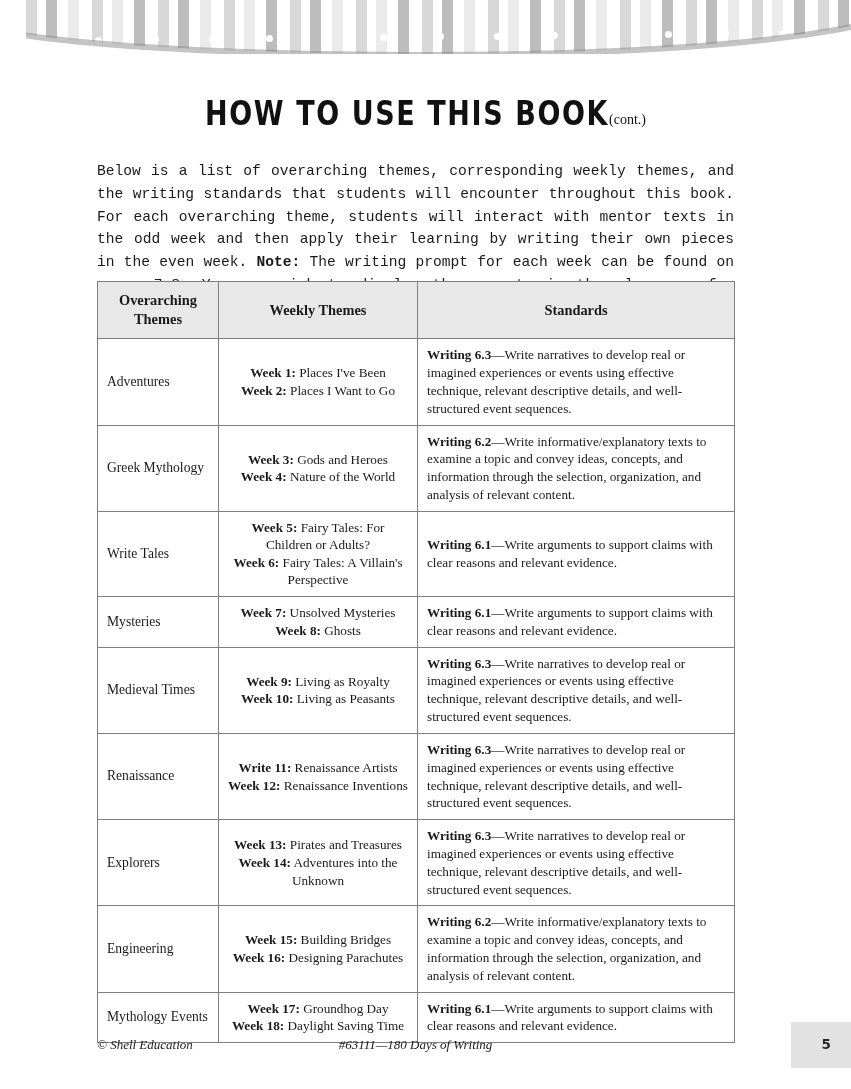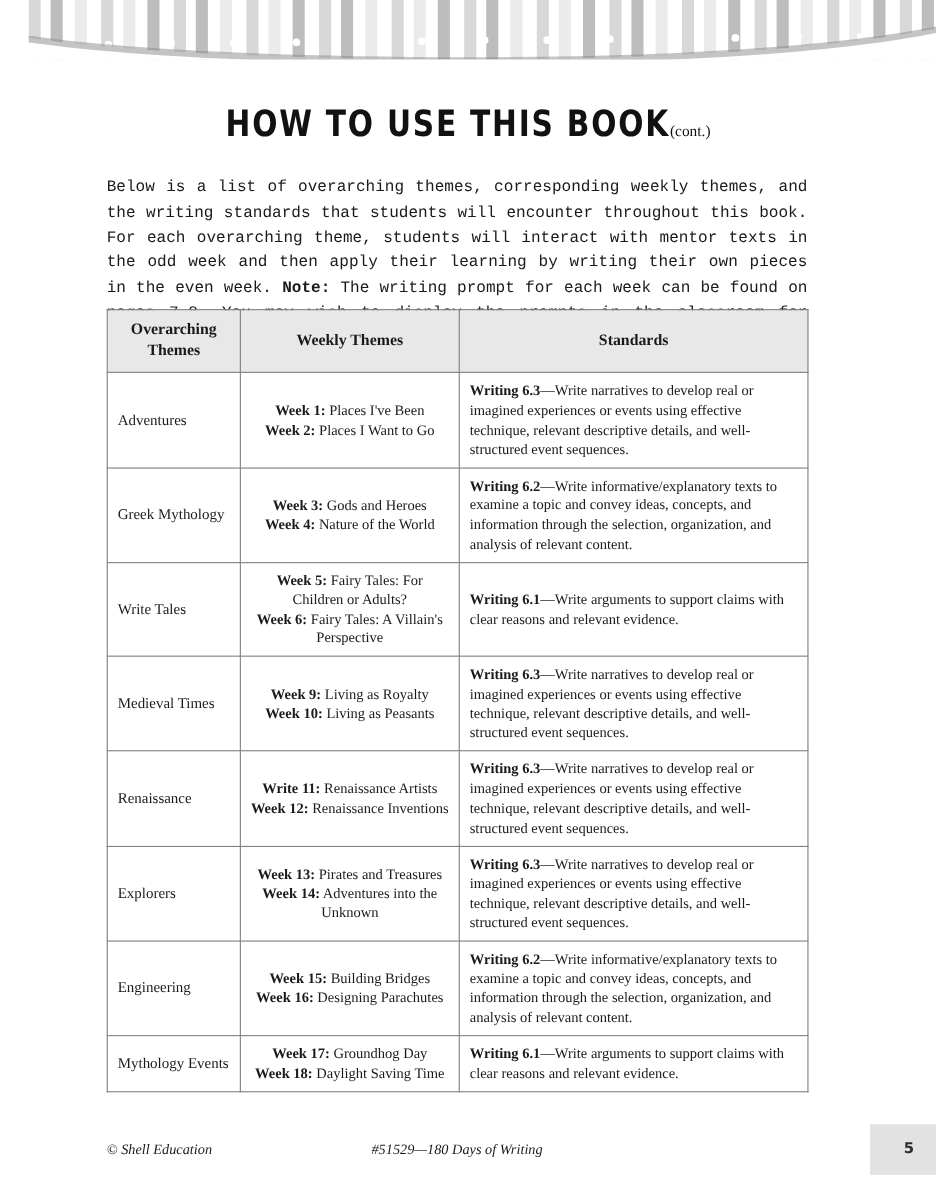--- a/index.html
+++ b/index.html
@@ -309,20 +309,28 @@
         </tr>
         <tr>
           <td class="col-theme">Write Tales</td>
           <td class="col-weeks">
             <span class="wk-line"><b>Week 5:</b> Fairy Tales: For Children or Adults?</span>
             <span class="wk-line"><b>Week 6:</b> Fairy Tales: A Villain's Perspective</span>
           </td>
           <td class="col-standards"><b>Writing 6.1</b>—Write arguments to support claims with clear reasons and relevant evidence.</td>
         </tr>
         <tr>
+          <td class="col-theme">Mysteries</td>
+          <td class="col-weeks">
+            <span class="wk-line"><b>Week 7:</b> Unsolved Mysteries</span>
+            <span class="wk-line"><b>Week 8:</b> Ghosts</span>
+          </td>
+          <td class="col-standards"><b>Writing 6.1</b>—Write arguments to support claims with clear reasons and relevant evidence.</td>
+        </tr>
+        <tr>
           <td class="col-theme">Medieval Times</td>
           <td class="col-weeks">
             <span class="wk-line"><b>Week 9:</b> Living as Royalty</span>
             <span class="wk-line"><b>Week 10:</b> Living as Peasants</span>
           </td>
           <td class="col-standards"><b>Writing 6.3</b>—Write narratives to develop real or imagined experiences or events using effective technique, relevant descriptive details, and well-structured event sequences.</td>
         </tr>
         <tr>
           <td class="col-theme">Renaissance</td>
           <td class="col-weeks">
@@ -353,17 +361,17 @@
             <span class="wk-line"><b>Week 17:</b> Groundhog Day</span>
             <span class="wk-line"><b>Week 18:</b> Daylight Saving Time</span>
           </td>
           <td class="col-standards"><b>Writing 6.1</b>—Write arguments to support claims with clear reasons and relevant evidence.</td>
         </tr>
       </tbody>
   </table>
 
   <div class="footer">
     <span class="left">© Shell Education</span>
-    <span class="center">#51529—180 Days of Writing</span>
+    <span class="center">#63111—180 Days of Writing</span>
   </div>
   <div class="page-number-box"></div>
   <div class="page-number">5</div>
 </div>
 
 </body></html>

